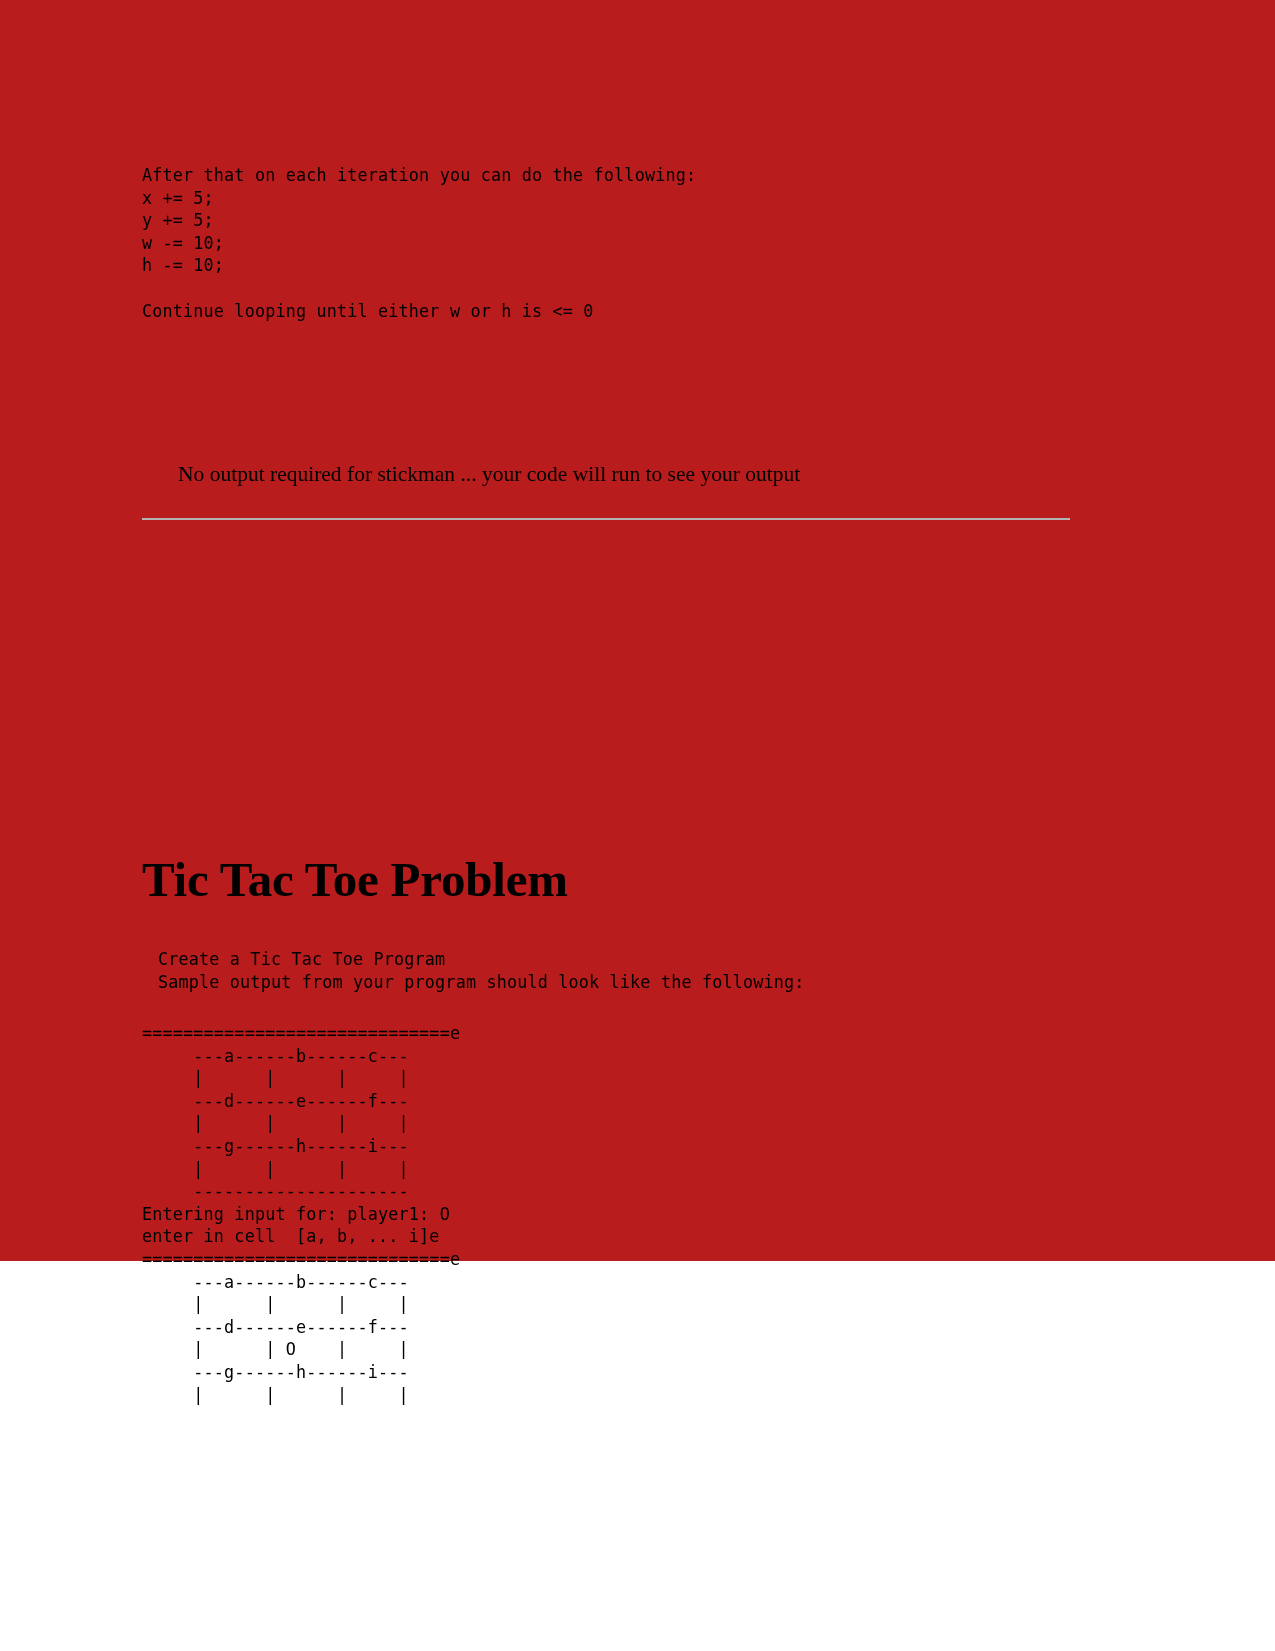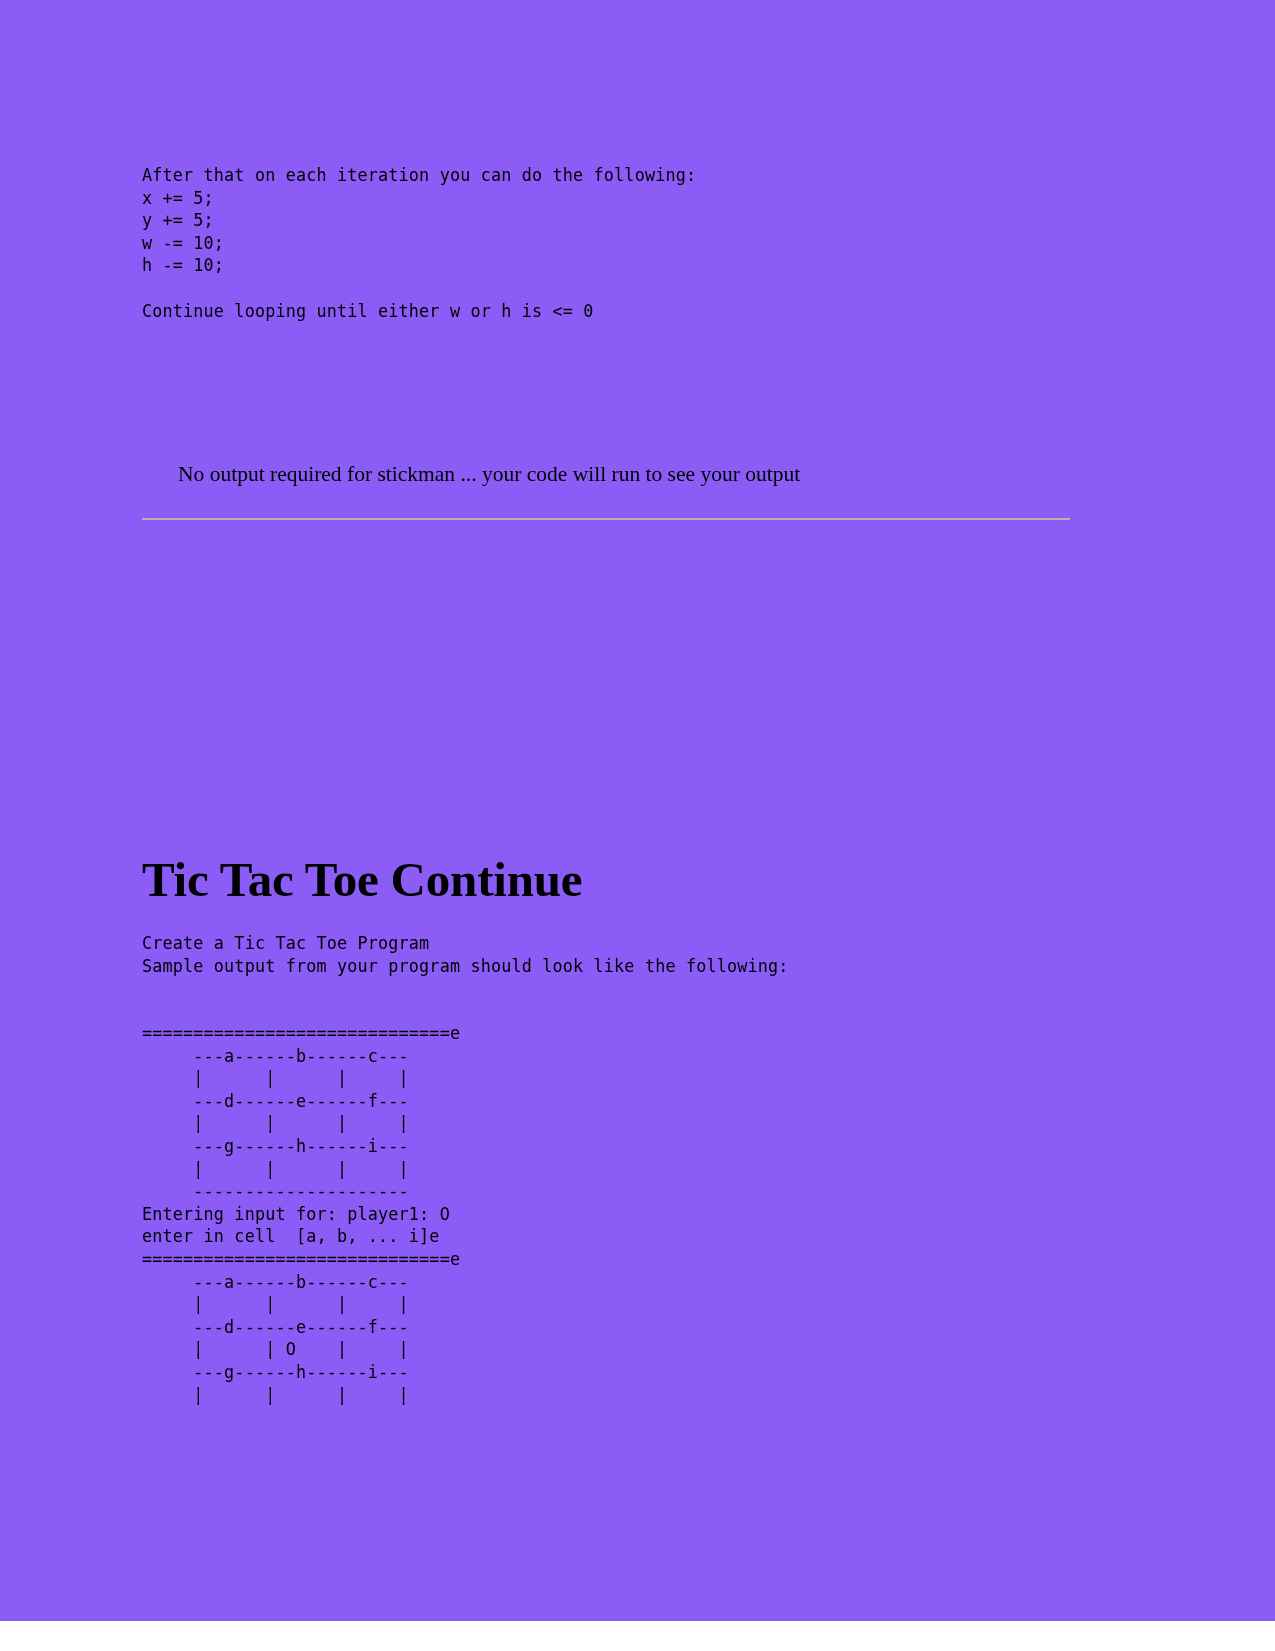--- a/index.html
+++ b/index.html
@@ -13,22 +13,22 @@
     position: relative;
     font-family: "Liberation Serif", serif;
     color: #000000;
     overflow: hidden;
   }
   .page {
     position: absolute;
     left: 0;
     top: 0;
     width: 1275px;
-    height: 1621px;
-    background: #8b5cf6;
+    height: 1261px;
+    background: #b91c1c;
   }
   .content {
     position: absolute;
     left: 142px;
     top: 0;
     width: 930px;
   }
 
   
   .mono {
@@ -85,23 +85,23 @@
 y += 5;
 w -= 10;
 h -= 10;
 
 Continue looping until either w or h is &lt;= 0</pre>
 
     <div class="serif-para blk" style="left:0px; top:461px; width:900px;">No output required for stickman ... your code will run to see your output</div>
 
     <hr class="divider blk" style="left:0px; top:518px;">
 
-    <h1 class="doc-heading blk" style="left:0px; top:852px;">Tic Tac Toe Continue</h1>
+    <h1 class="doc-heading blk" style="left:0px; top:852px;">Tic Tac Toe Problem</h1>
 
-    <pre class="mono blk" style="left:0px; top:932px; margin:0;">Create a Tic Tac Toe Program
+    <pre class="mono blk" style="left:0px; top:932px; margin:16px;">Create a Tic Tac Toe Program
 Sample output from your program should look like the following:</pre>
 
     <pre class="mono blk" style="left:0px; top:1022px; margin:0;">==============================e
      ---a------b------c---
      |      |      |     |
      ---d------e------f---
      |      |      |     |
      ---g------h------i---
      |      |      |     |
      ---------------------

